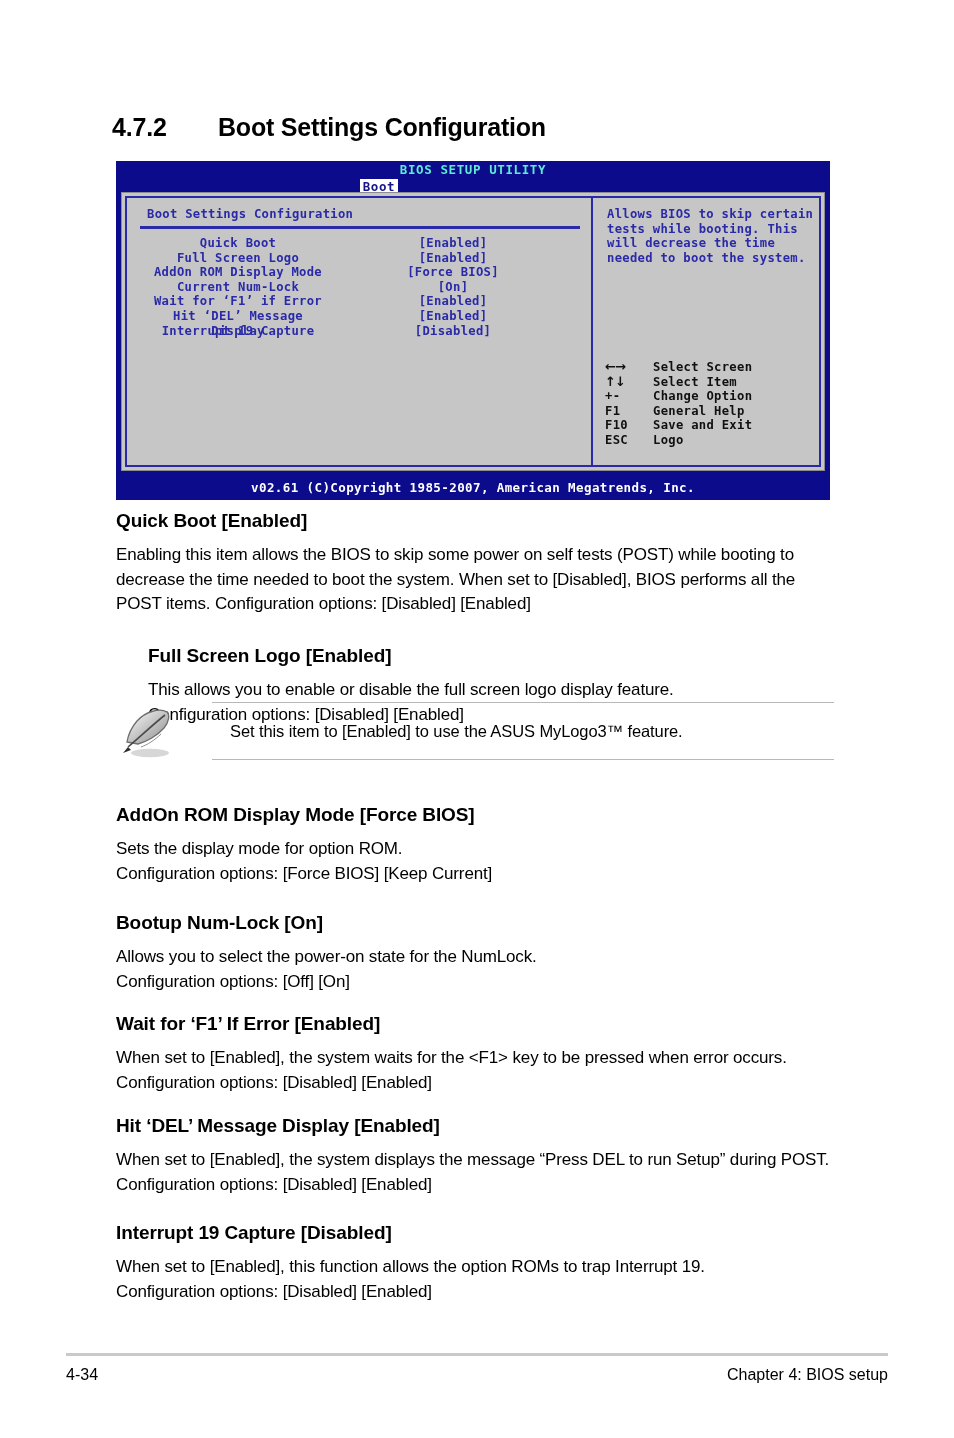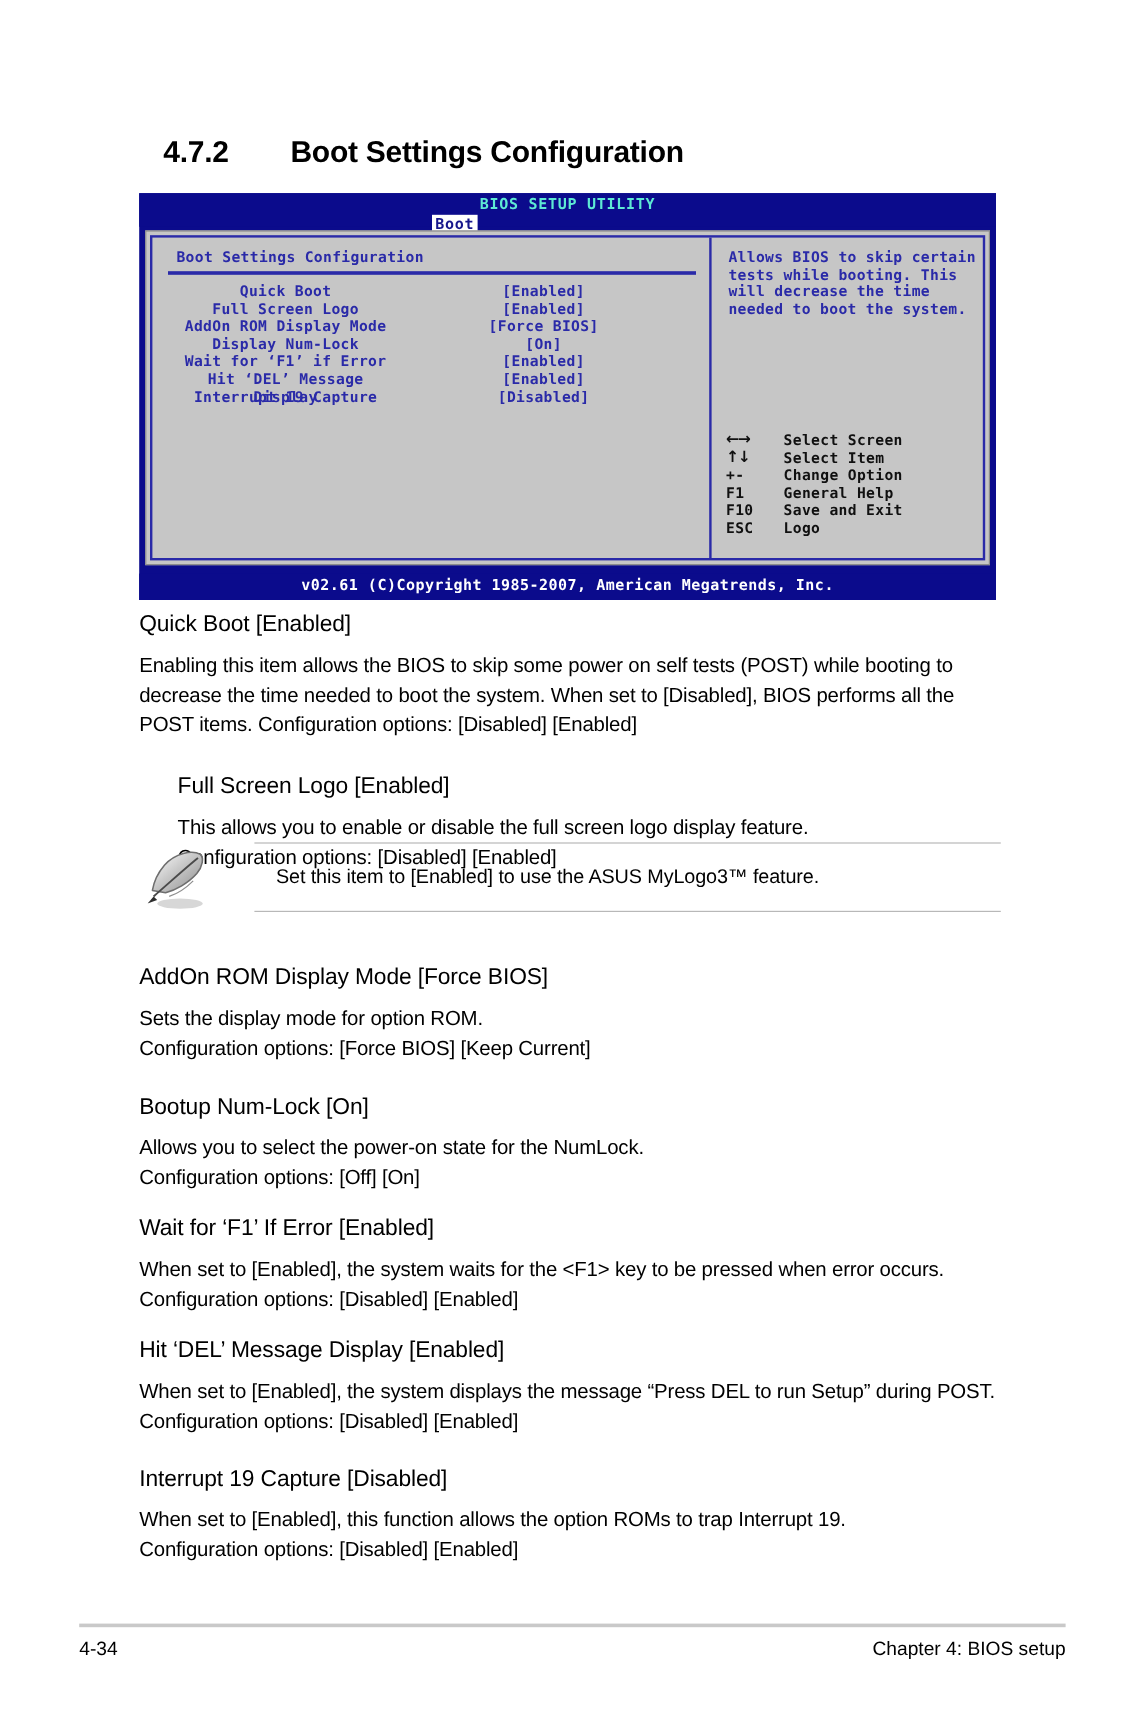--- a/index.html
+++ b/index.html
@@ -28,21 +28,20 @@
   .sec-head {
     position: absolute;
     left: 112px;
     top: 113px;
     width: 760px;
     display: flex;
     align-items: baseline;
     font-weight: bold;
     font-size: 25px;
     letter-spacing: -0.2px;
-    margin-left: 24px;
   }
   .sec-num { width: 106px; flex: 0 0 106px; }
   .sec-title { flex: 1; }
 
   
   .bios {
     position: absolute;
     left: 116px;
     top: 161px;
     width: 714px;
@@ -201,21 +200,21 @@
     font-size: 12.5px;
     letter-spacing: 0.4px;
     font-weight: bold;
   }
 
   
   .prose { position: absolute; left: 116px; width: 724px; }
   h3.item-head {
     margin: 0;
     font-size: 19px;
-    font-weight: normal;
+    font-weight: bold;
     letter-spacing: -0.1px;
     line-height: 24px;
   }
   p.item-body {
     margin: 0;
     font-size: 17px;
     line-height: 24.5px;
     letter-spacing: -0.15px;
   }
 
@@ -306,21 +305,21 @@
             </div>
             <div class="cfg-row">
               <span class="cfg-label">Full Screen Logo</span>
               <span class="cfg-value">[Enabled]</span>
             </div>
             <div class="cfg-row">
               <span class="cfg-label">AddOn ROM Display Mode</span>
               <span class="cfg-value">[Force BIOS]</span>
             </div>
             <div class="cfg-row">
-              <span class="cfg-label">Display Num-Lock</span>
+              <span class="cfg-label">Current Num-Lock</span>
               <span class="cfg-value">[On]</span>
             </div>
             <div class="cfg-row">
               <span class="cfg-label">Wait for ‘F1’ if Error</span>
               <span class="cfg-value">[Enabled]</span>
             </div>
             <div class="cfg-row">
               <span class="cfg-label">Hit ‘DEL’ Message Display</span>
               <span class="cfg-value">[Enabled]</span>
             </div>

